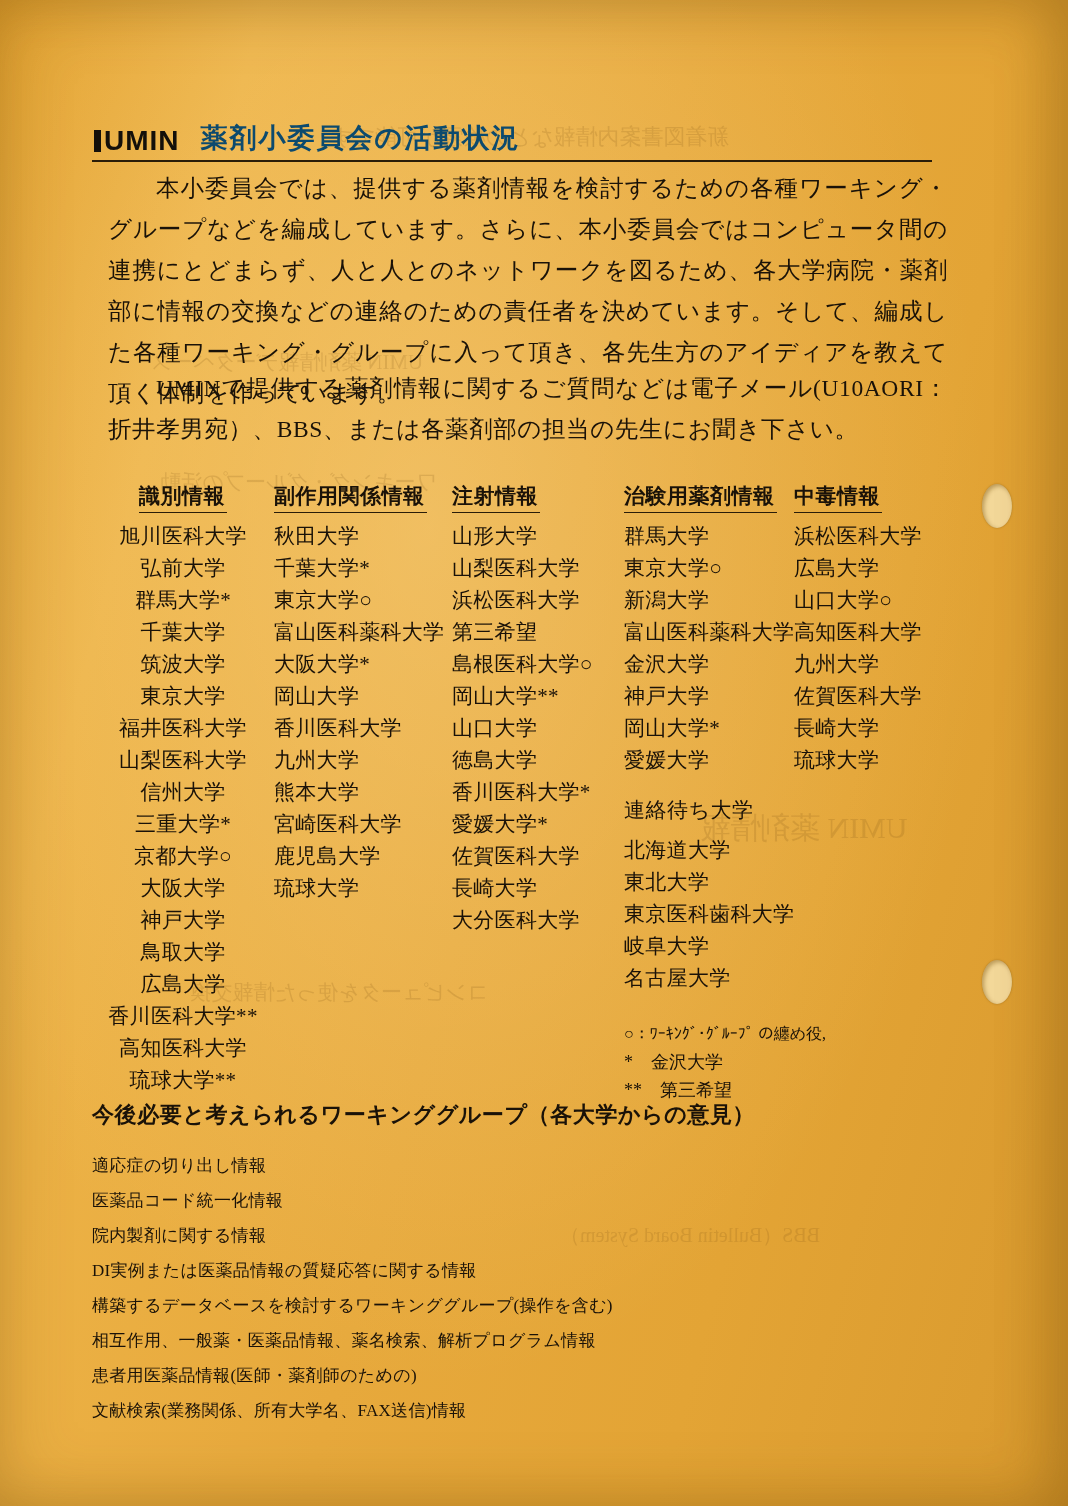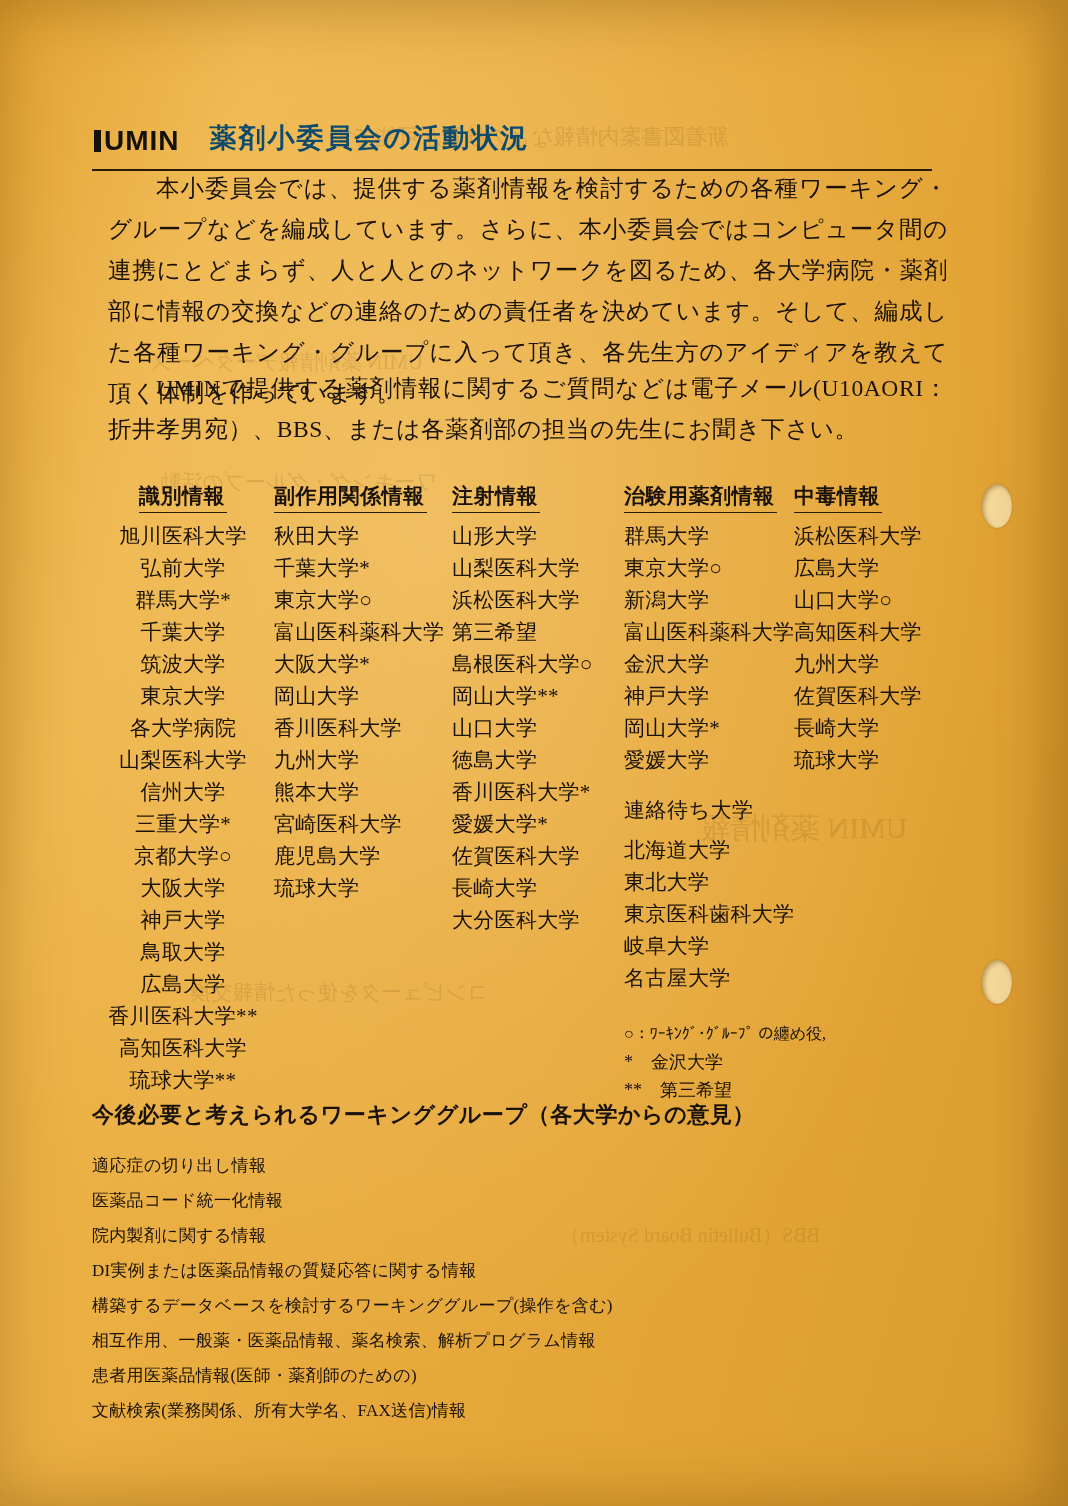--- a/index.html
+++ b/index.html
@@ -58,24 +58,24 @@
     pointer-events: none;
     user-select: none;
   }
 
   .header {
     position: absolute;
     left: 92px;
     top: 120px;
     width: 840px;
     border-bottom: 2px solid #2a1d08;
-    padding-bottom: 12px;
+    padding-bottom: 3px;
     display: flex;
     align-items: flex-end;
-    gap: 30px;
+    gap: 21px;
   }
   .logo {
     font-family: "Liberation Sans", sans-serif;
     font-weight: bold;
     font-size: 28px;
     letter-spacing: 1px;
     color: #14100a;
     position: relative;
     padding-left: 2px;
   }
@@ -197,21 +197,21 @@
   <div class="columns">
 
     <div class="col c1">
       <div class="col-head">識別情報</div>
       <div class="col-item">旭川医科大学</div>
       <div class="col-item">弘前大学</div>
       <div class="col-item">群馬大学*</div>
       <div class="col-item">千葉大学</div>
       <div class="col-item">筑波大学</div>
       <div class="col-item">東京大学</div>
-      <div class="col-item">各大学病院</div>
+      <div class="col-item">福井医科大学</div>
       <div class="col-item">山梨医科大学</div>
       <div class="col-item">信州大学</div>
       <div class="col-item">三重大学*</div>
       <div class="col-item">京都大学○</div>
       <div class="col-item">大阪大学</div>
       <div class="col-item">神戸大学</div>
       <div class="col-item">鳥取大学</div>
       <div class="col-item">広島大学</div>
       <div class="col-item">香川医科大学**</div>
       <div class="col-item">高知医科大学</div>

